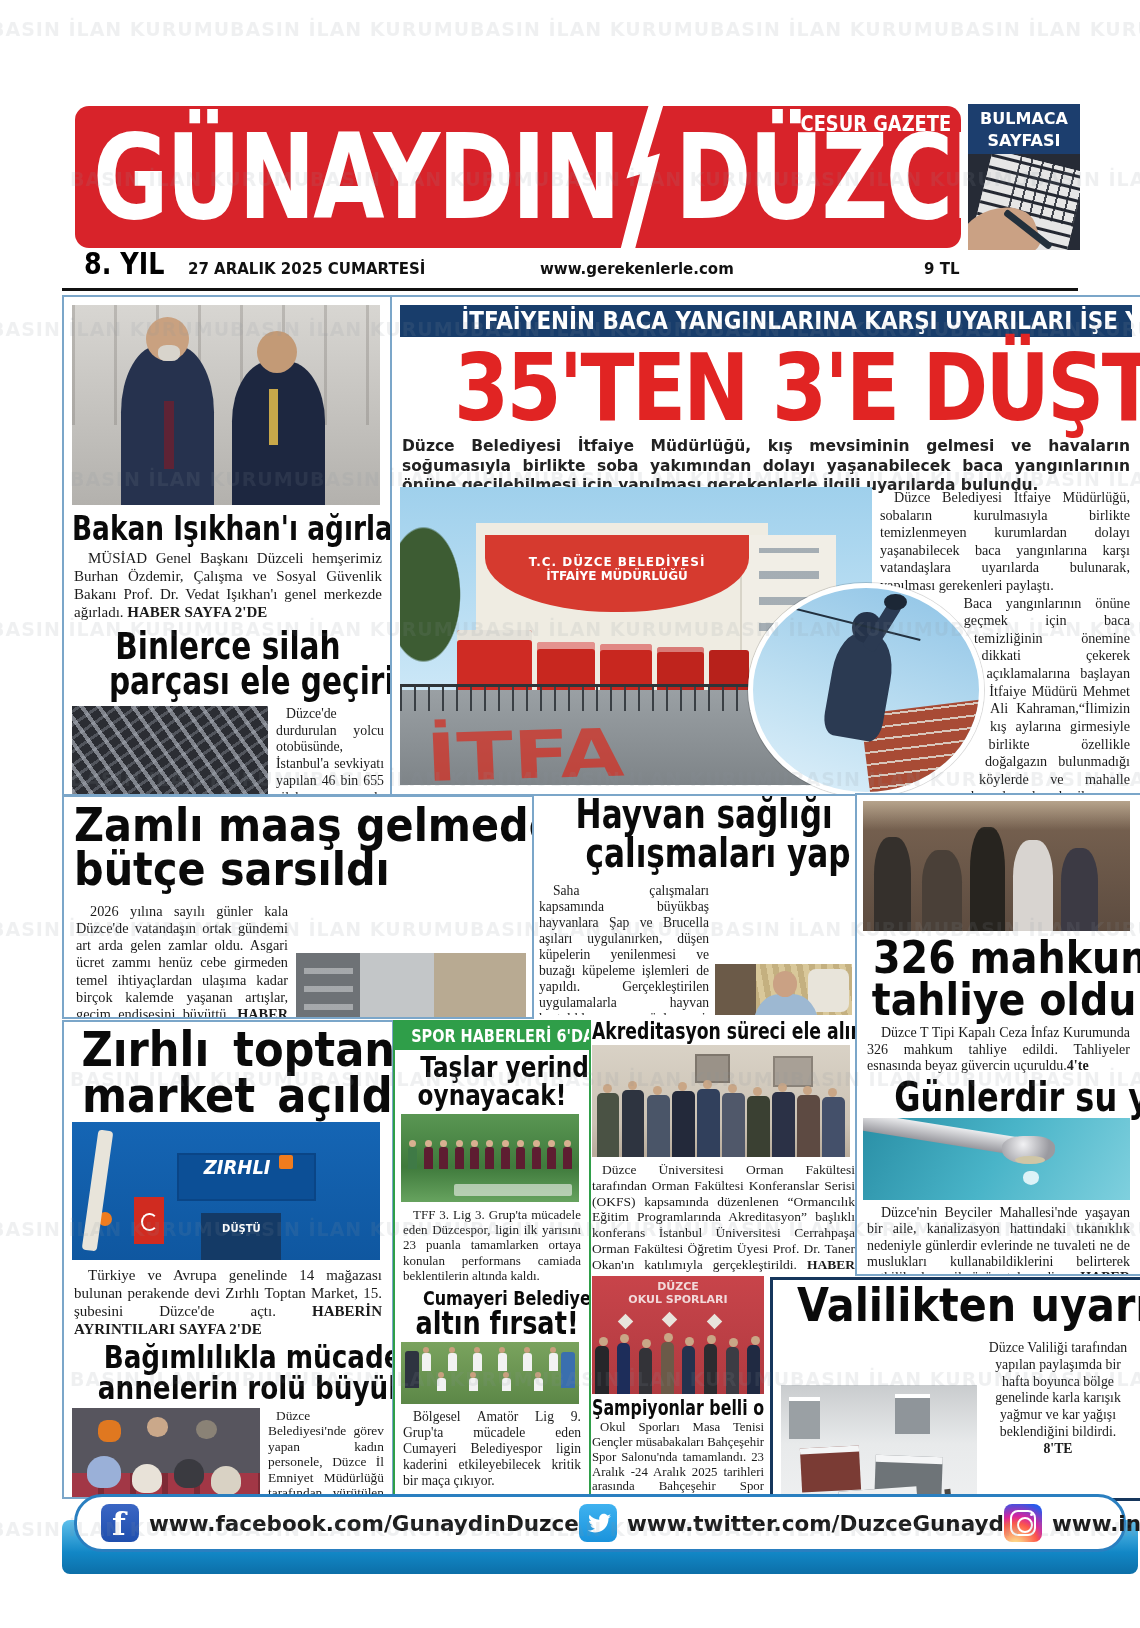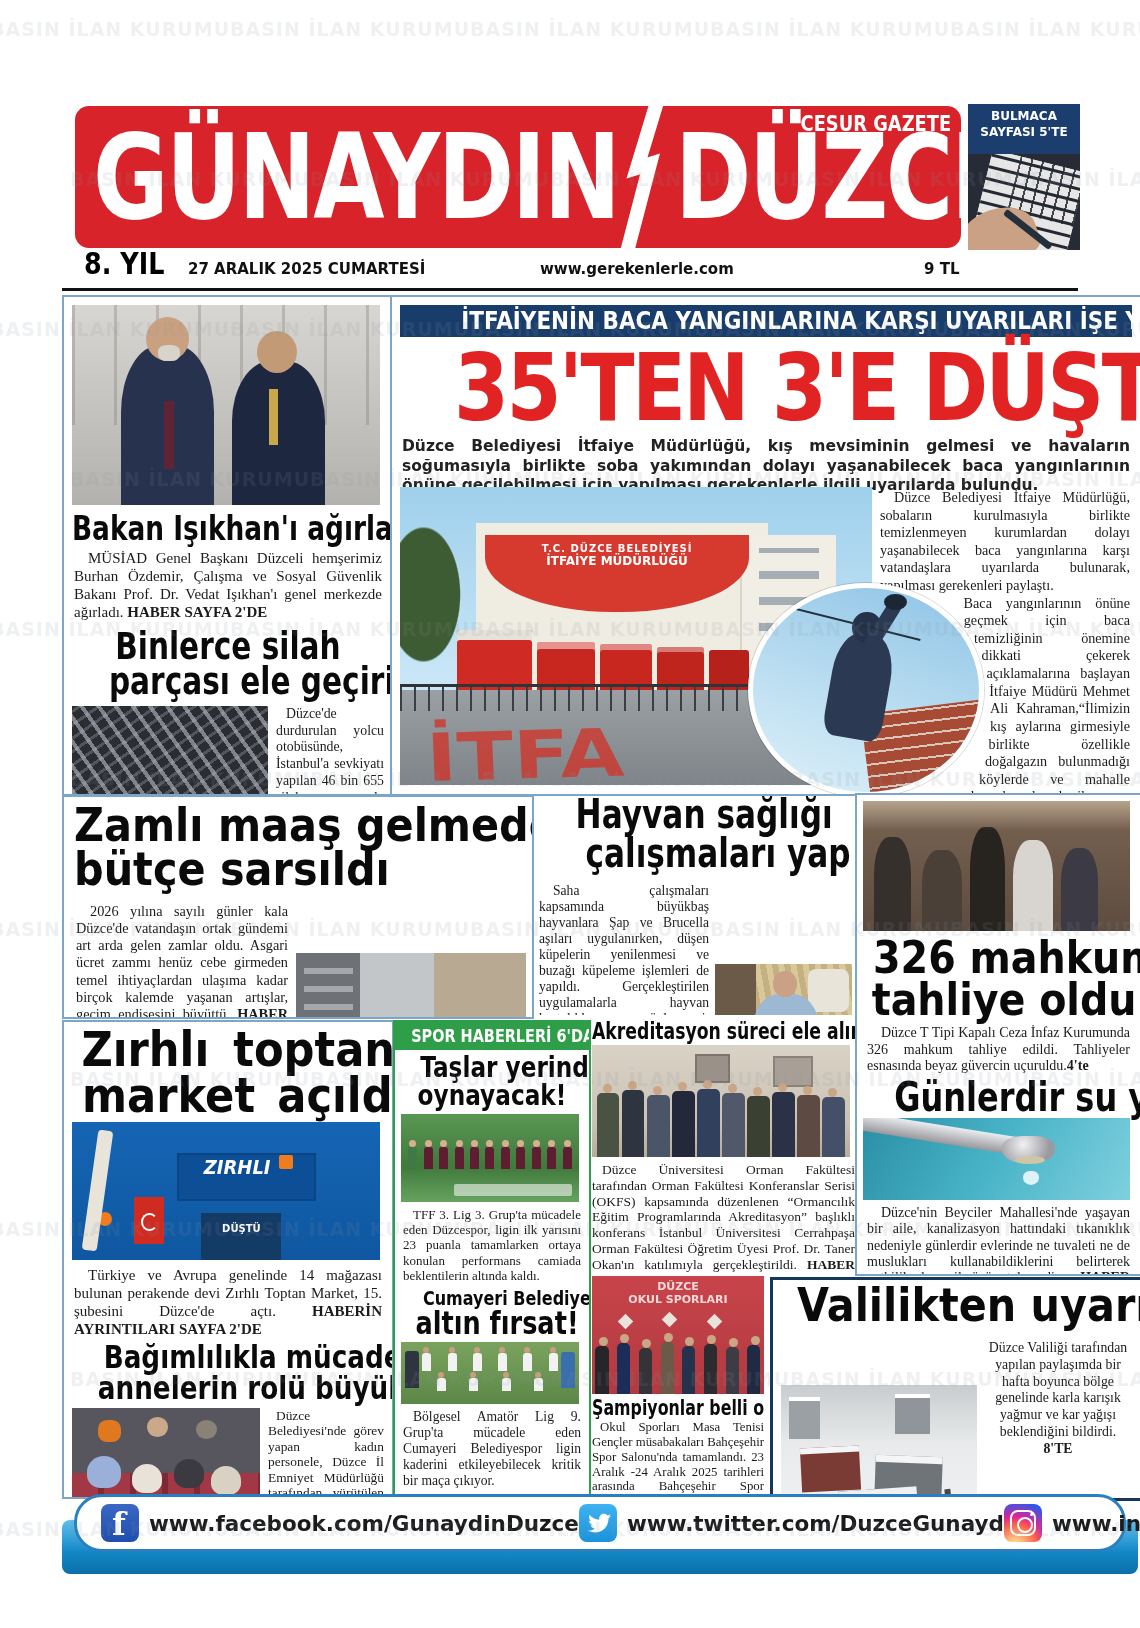--- a/index.html
+++ b/index.html
@@ -13,21 +13,21 @@
   .bd p{margin:0;text-indent:14px;}
   .bd b{font-weight:bold;}
   
   .topstrip{left:62px;top:44px;width:1016px;height:52px;background:linear-gradient(#f6fbff 0%,#cfe9f7 45%,#8ec6e2 100%);border:2px solid #9cc4dc;display:flex;align-items:center;}
   .topstrip .t{color:#1b3e66;font-family:"DejaVu Sans",sans-serif;font-weight:bold;font-size:31px;text-decoration:underline;margin-left:10px;text-shadow:1px 1px 0 #fff,-1px -1px 0 #fff,1px -1px 0 #fff,-1px 1px 0 #fff;}
   .toppill{position:absolute;right:28px;top:4px;height:40px;background:#fff;border-radius:20px;display:flex;align-items:center;padding:0 18px;box-shadow:0 1px 3px rgba(0,0,0,.3);}
   .toppill span{font-family:"DejaVu Sans",sans-serif;font-weight:bold;font-size:25px;color:#222;}
   
   .mast{left:75px;top:106px;width:886px;height:142px;background:#d8232a;border-radius:14px;overflow:hidden;}
   .mast .ttl{position:absolute;color:#fff;font-family:"DejaVu Sans",sans-serif;font-weight:bold;font-size:118px;line-height:142px;letter-spacing:-3px;}
-  .bulmaca{left:968px;top:104px;width:112px;height:50px;background:#1c3e6e;color:#fff;text-align:center;font-family:"DejaVu Sans",sans-serif;font-weight:bold;font-size:12px;line-height:1.35;padding-top:4px;box-sizing:border-box;}
+  .bulmaca{left:968px;top:104px;width:112px;height:50px;background:#1c3e6e;color:#fff;text-align:center;font-family:"DejaVu Sans",sans-serif;font-weight:bold;font-size:16px;line-height:1.35;padding-top:4px;box-sizing:border-box;}
   
   .datebar{left:62px;top:250px;width:1016px;height:38px;border-bottom:3px solid #111;}
   
   .kicker{background:#183d6b;color:#fff;text-align:center;}
   
   .ph{position:relative;overflow:hidden;background:#ccc;}
   .pl{position:relative;width:9px;height:22px;background:#5e1d31;border-radius:3px 3px 0 0;}
   .pl::before{content:"";position:absolute;top:-7px;left:1px;width:7px;height:7px;border-radius:50%;background:#d8b090;}
   .plw{position:relative;width:9px;height:18px;background:#f2f2f2;border-radius:3px 3px 0 0;}
   .plw::before{content:"";position:absolute;top:-6px;left:1px;width:6px;height:6px;border-radius:50%;background:#c9a07e;}
@@ -116,21 +116,21 @@
     </div>
     <div style="margin:4px 10px 0;font-family:'DejaVu Sans',sans-serif;font-weight:bold;font-size:15.5px;line-height:1.25;color:#222;text-align:justify;">Düzce Belediyesi İtfaiye Müdürlüğü, kış mevsiminin gelmesi ve havaların soğumasıyla birlikte soba yakımından dolayı yaşanabilecek baca yangınlarının önüne geçilebilmesi için yapılması gerekenlerle ilgili uyarılarda bulundu.</div>
     <div style="position:absolute;left:8px;top:190px;width:472px;height:298px;">
       <div class="ph" style="width:100%;height:100%;">
         <div class="abs" style="inset:0 0 32% 0;background:linear-gradient(#9fd0ec,#cbe7f7);"></div>
         <div class="abs" style="left:16%;top:12%;width:62%;height:58%;background:#efece2;"></div>
         <div class="abs" style="left:72%;top:16%;width:20%;height:54%;background:#f1eee6;border-left:2px solid #d8d4c8;">
           <div class="abs" style="inset:8% 18%;background:repeating-linear-gradient(0deg,rgba(90,110,130,.5) 0 8px,transparent 8px 26px);"></div>
         </div>
         <div class="abs" style="left:18%;top:16%;width:56%;height:26%;background:#d63a2f;border-radius:0 0 48% 48% / 0 0 70% 70%;text-align:center;color:#fff;font-family:'DejaVu Sans',sans-serif;font-weight:bold;">
-          <div style="font-size:10px;margin-top:8px;letter-spacing:1px;">T.C. DÜZCE BELEDİYESİ</div>
+          <div style="font-size:12px;margin-top:20px;letter-spacing:1px;">T.C. DÜZCE BELEDİYESİ</div>
           <div style="font-size:12px;">İTFAİYE MÜDÜRLÜĞÜ</div>
         </div>
         <div class="abs" style="left:12%;top:48%;width:62%;height:22%;display:flex;gap:5px;align-items:flex-end;">
           <div style="width:26%;height:100%;background:#cf2b24;border-radius:3px;box-shadow:inset 0 10px 0 #e5e2da;"></div>
           <div style="width:20%;height:82%;background:#c8271f;border-radius:3px;box-shadow:inset 0 7px 0 rgba(255,255,255,.5);"></div>
           <div style="width:18%;height:78%;background:#c8271f;border-radius:3px;box-shadow:inset 0 6px 0 rgba(255,255,255,.45);"></div>
           <div style="width:16%;height:74%;background:#bf241d;border-radius:3px;box-shadow:inset 0 5px 0 rgba(255,255,255,.4);"></div>
           <div style="width:14%;height:70%;background:#b7211b;border-radius:3px;"></div>
         </div>
         <div class="abs" style="left:0;bottom:0;width:100%;height:32%;background:linear-gradient(#9aa0a4,#7e8488);"></div>

